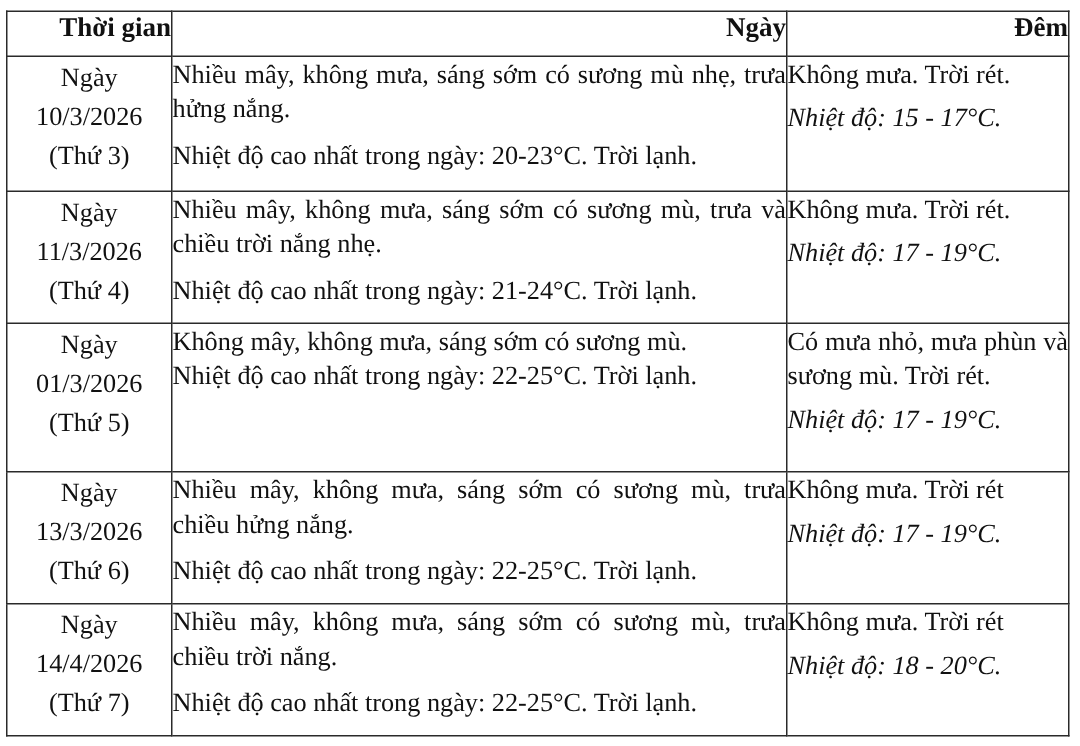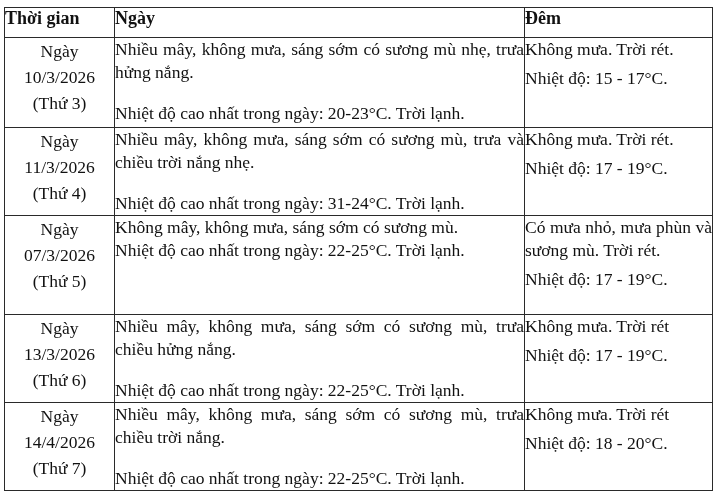--- a/index.html
+++ b/index.html
@@ -9,29 +9,29 @@
       border-collapse: collapse;
       font-family: "Liberation Serif", "DejaVu Serif", serif;
       font-size: 17.5px; color: #111;
       table-layout: fixed;
     }
     table.forecast td, table.forecast th {
       border: 1.5px solid #2a2a2a;
       vertical-align: top;
       padding: 0;
     }
-    th { font-weight: bold; text-align: left; vertical-align: middle; height: 29px; font-size: 18px; }
+    th { font-weight: bold; text-align: right; vertical-align: middle; height: 29px; font-size: 18px; }
     col.c1 { width: 110px; } col.c2 { width: 410px; } col.c3 { width: 188px; }
     tr.r1 td { height: 89px; } tr.r2 td { height: 87px; } tr.r3 td { height: 98px; }
     tr.r4 td { height: 87px; } tr.r5 td { height: 87px; }
     .time { text-align: center; line-height: 26px; padding-top: 2px; }
     .day { padding: 2px 6px 0 6px; line-height: 23px; text-align: justify; }
-    .day .temp { margin-top: 18px; }
+    .day .temp { margin-top: 8px; }
     .night { padding: 2px 6px 0 7px; line-height: 23px; text-align: justify; }
-    .night .temp { margin-top: 6px; }
+    .night .temp { margin-top: 6px; font-style: italic; }
     .line { display: block; }
   </style>
 </head>
 <body>
 
 <table class="forecast">
   <colgroup>
       <col class="c1">
       <col class="c2">
       <col class="c3">
@@ -60,31 +60,31 @@
       </td>
     </tr>
     <tr class="r2">
       <td class="time">
         <span class="line">Ngày</span>
         <span class="line">11/3/2026</span>
         <span class="line">(Thứ 4)</span>
       </td>
       <td class="day">
         <div>Nhiều mây, không mưa, sáng sớm có sương mù, trưa và chiều trời nắng nhẹ.</div>
-        <div class="temp">Nhiệt độ cao nhất trong ngày: 31-24°C. Trời lạnh.</div>
+        <div class="temp">Nhiệt độ cao nhất trong ngày: 21-24°C. Trời lạnh.</div>
       </td>
       <td class="night">
         <div>Không mưa. Trời rét.</div>
         <div class="temp">Nhiệt độ:  17 - 19°C.</div>
       </td>
     </tr>
     <tr class="r3">
       <td class="time">
         <span class="line">Ngày</span>
-        <span class="line">07/3/2026</span>
+        <span class="line">01/3/2026</span>
         <span class="line">(Thứ 5)</span>
       </td>
       <td class="day">
         <div>Không mây, không mưa, sáng sớm có sương mù.</div>
         <div>Nhiệt độ cao nhất trong ngày: 22-25°C. Trời lạnh.</div>
       </td>
       <td class="night">
         <div>Có mưa nhỏ, mưa phùn và sương mù. Trời rét.</div>
         <div class="temp">Nhiệt độ:  17 - 19°C.</div>
       </td>

